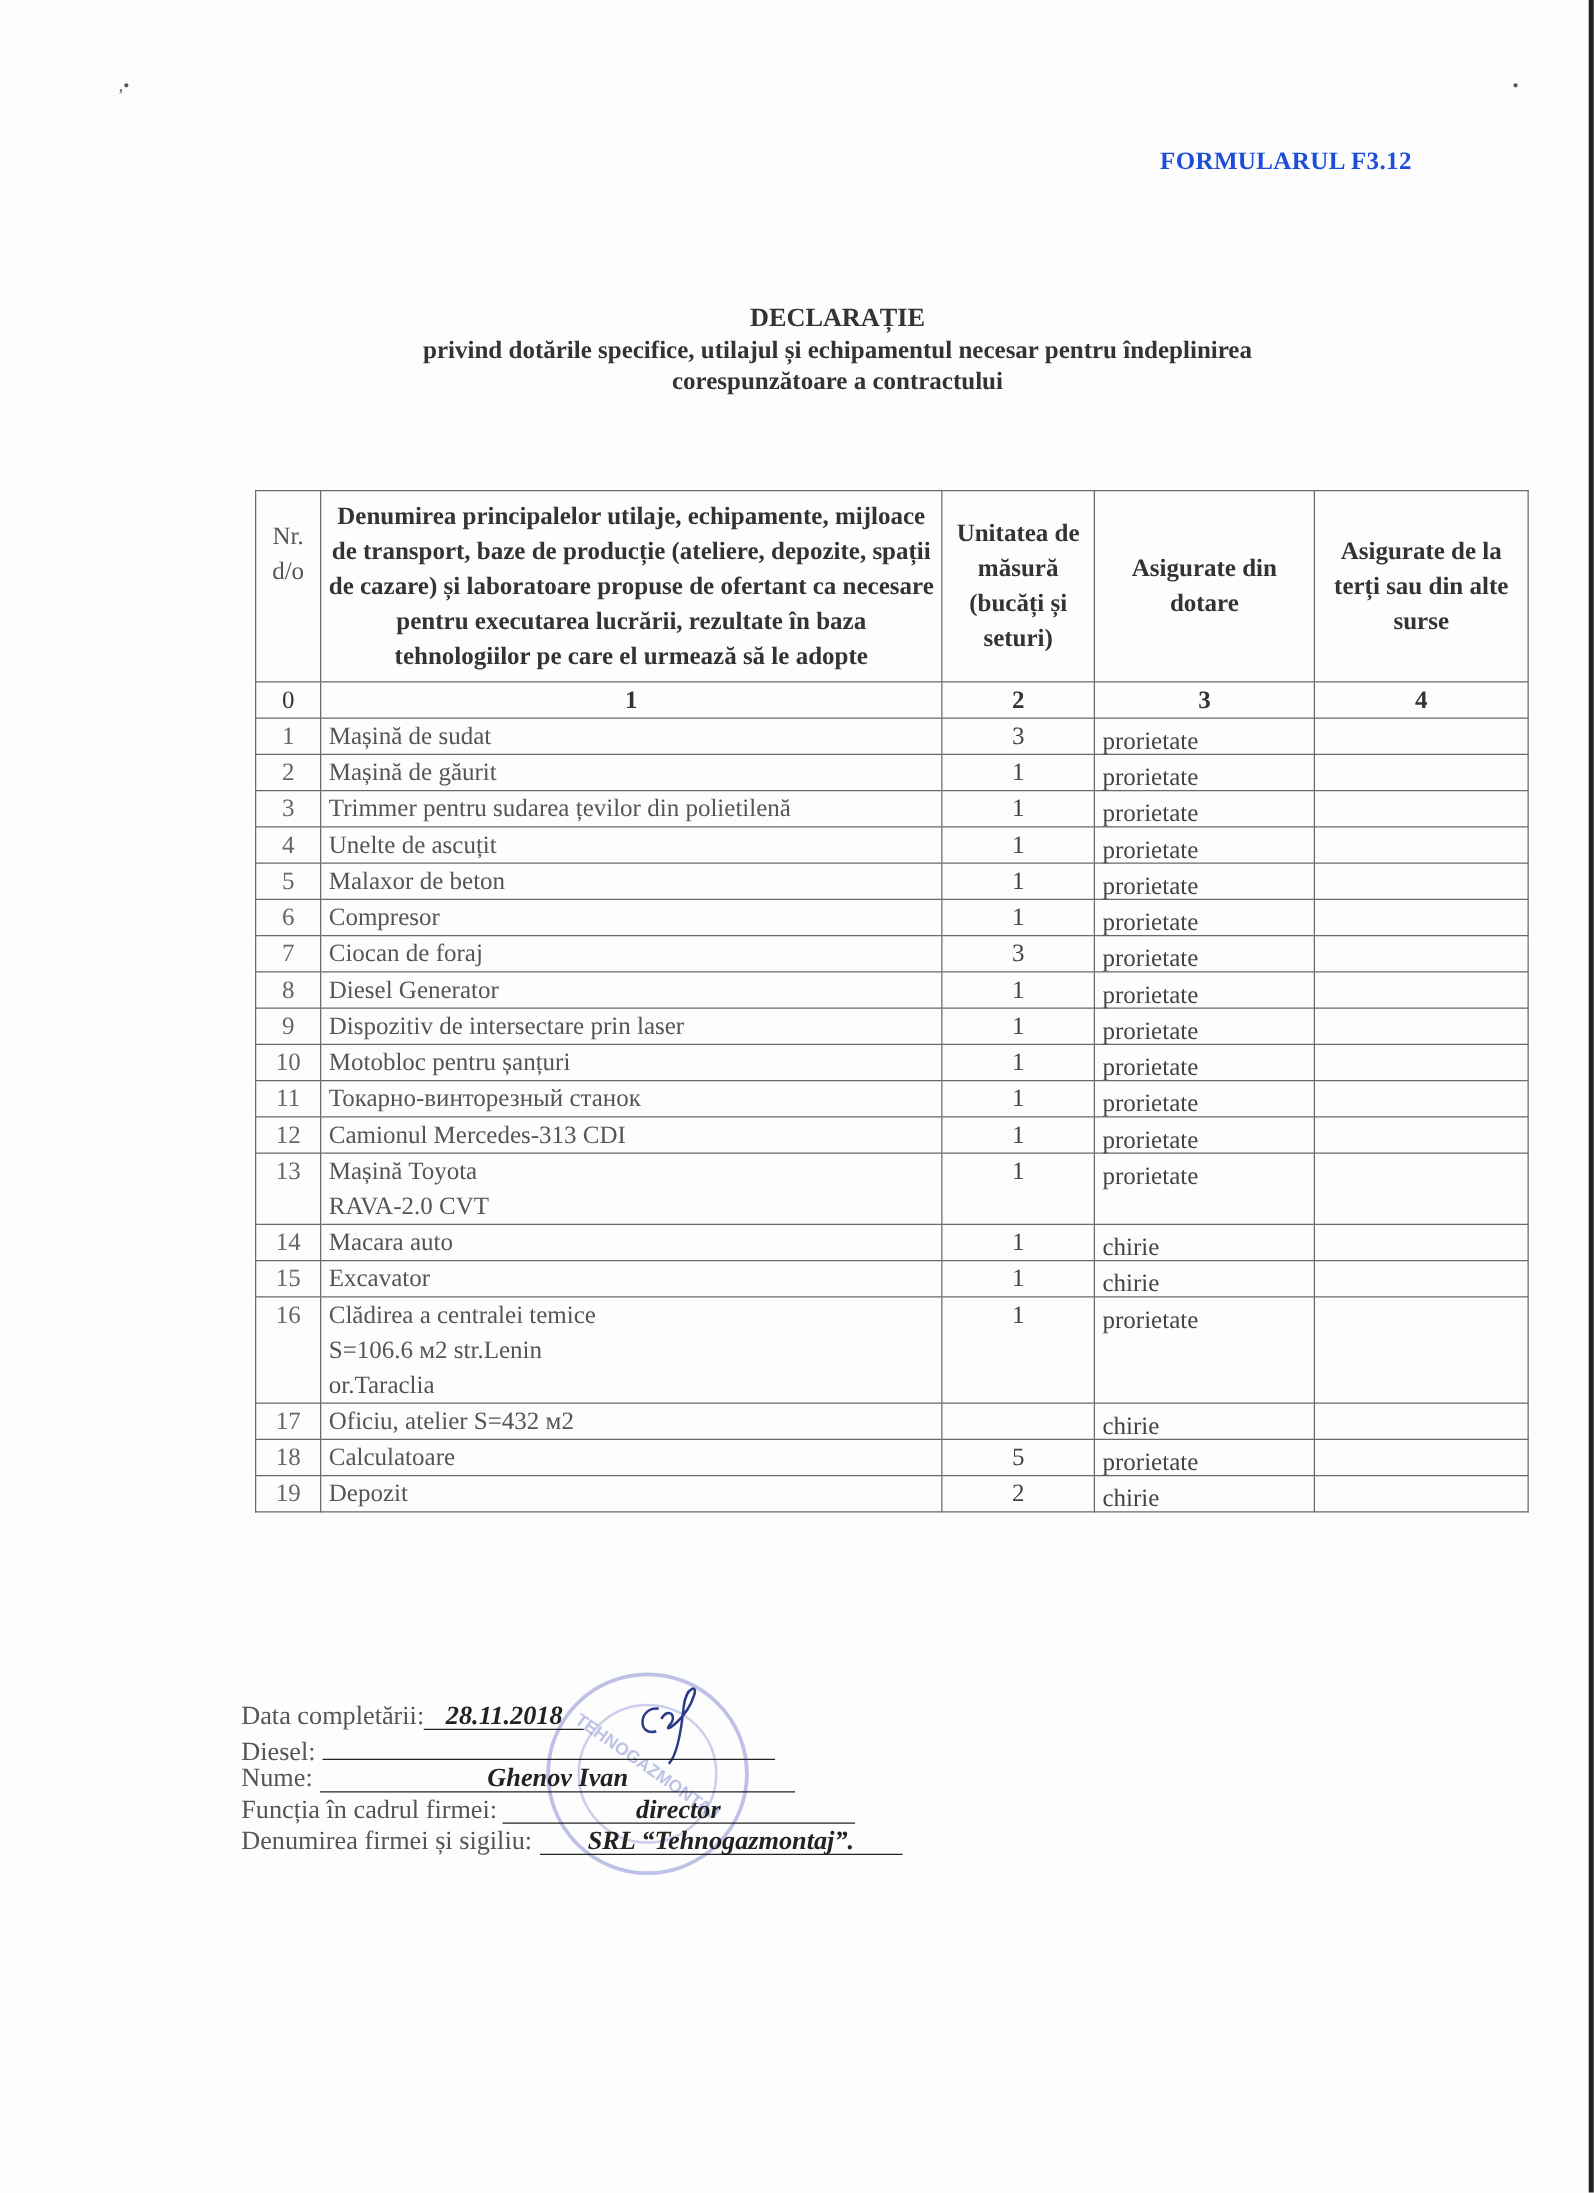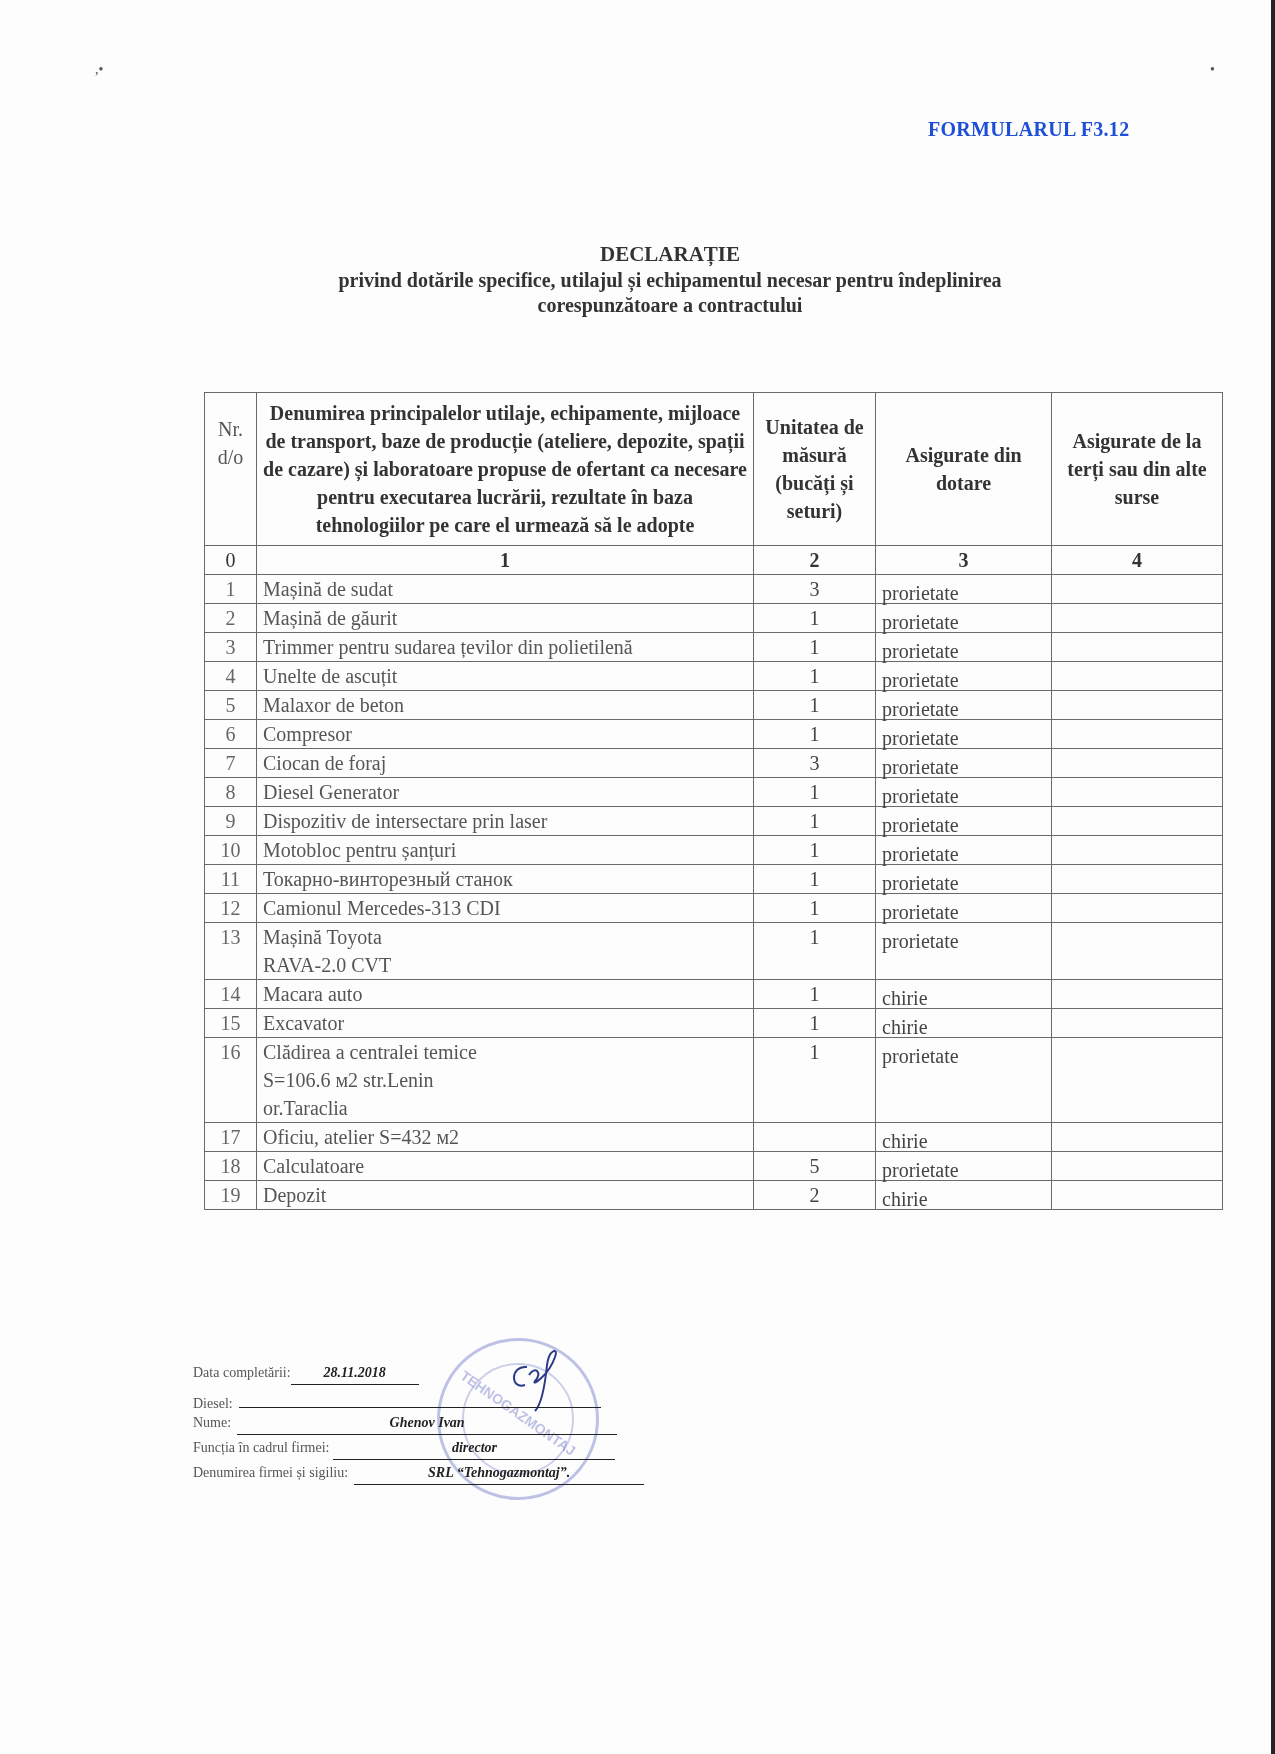--- a/index.html
+++ b/index.html
@@ -37,21 +37,21 @@
     td.qty { text-align: center; color: #444; }
     td.own { color: #444; }
     td.own span { position: relative; top: 4px; }
     td.third { }
     col.c-nr { width: 52px; }
     col.c-name { width: 497px; }
     col.c-qty { width: 122px; }
     col.c-own { width: 176px; }
     col.c-third { width: 171px; }
 
-    .signature-block { position: absolute; left: 193px; top: 1360px; font-size: 14px; color: #555; line-height: 25px; }
+    .signature-block { position: absolute; left: 193px; top: 1360px; font-size: 21px; color: #555; line-height: 25px; }
     .sig-row { display: flex; align-items: baseline; height: 25px; white-space: nowrap; }
     .sig-label { color: #555; }
     .sig-value {
       display: inline-block; border-bottom: 1.5px solid #222; font-style: italic; font-weight: bold;
       color: #222; text-align: center; height: 22px; line-height: 22px;
     }
     .stamp {
       position: absolute; left: 437px; top: 1338px; width: 162px; height: 162px; border-radius: 50%;
       border: 3px solid rgba(110,120,200,0.45); box-sizing: border-box;
     }

